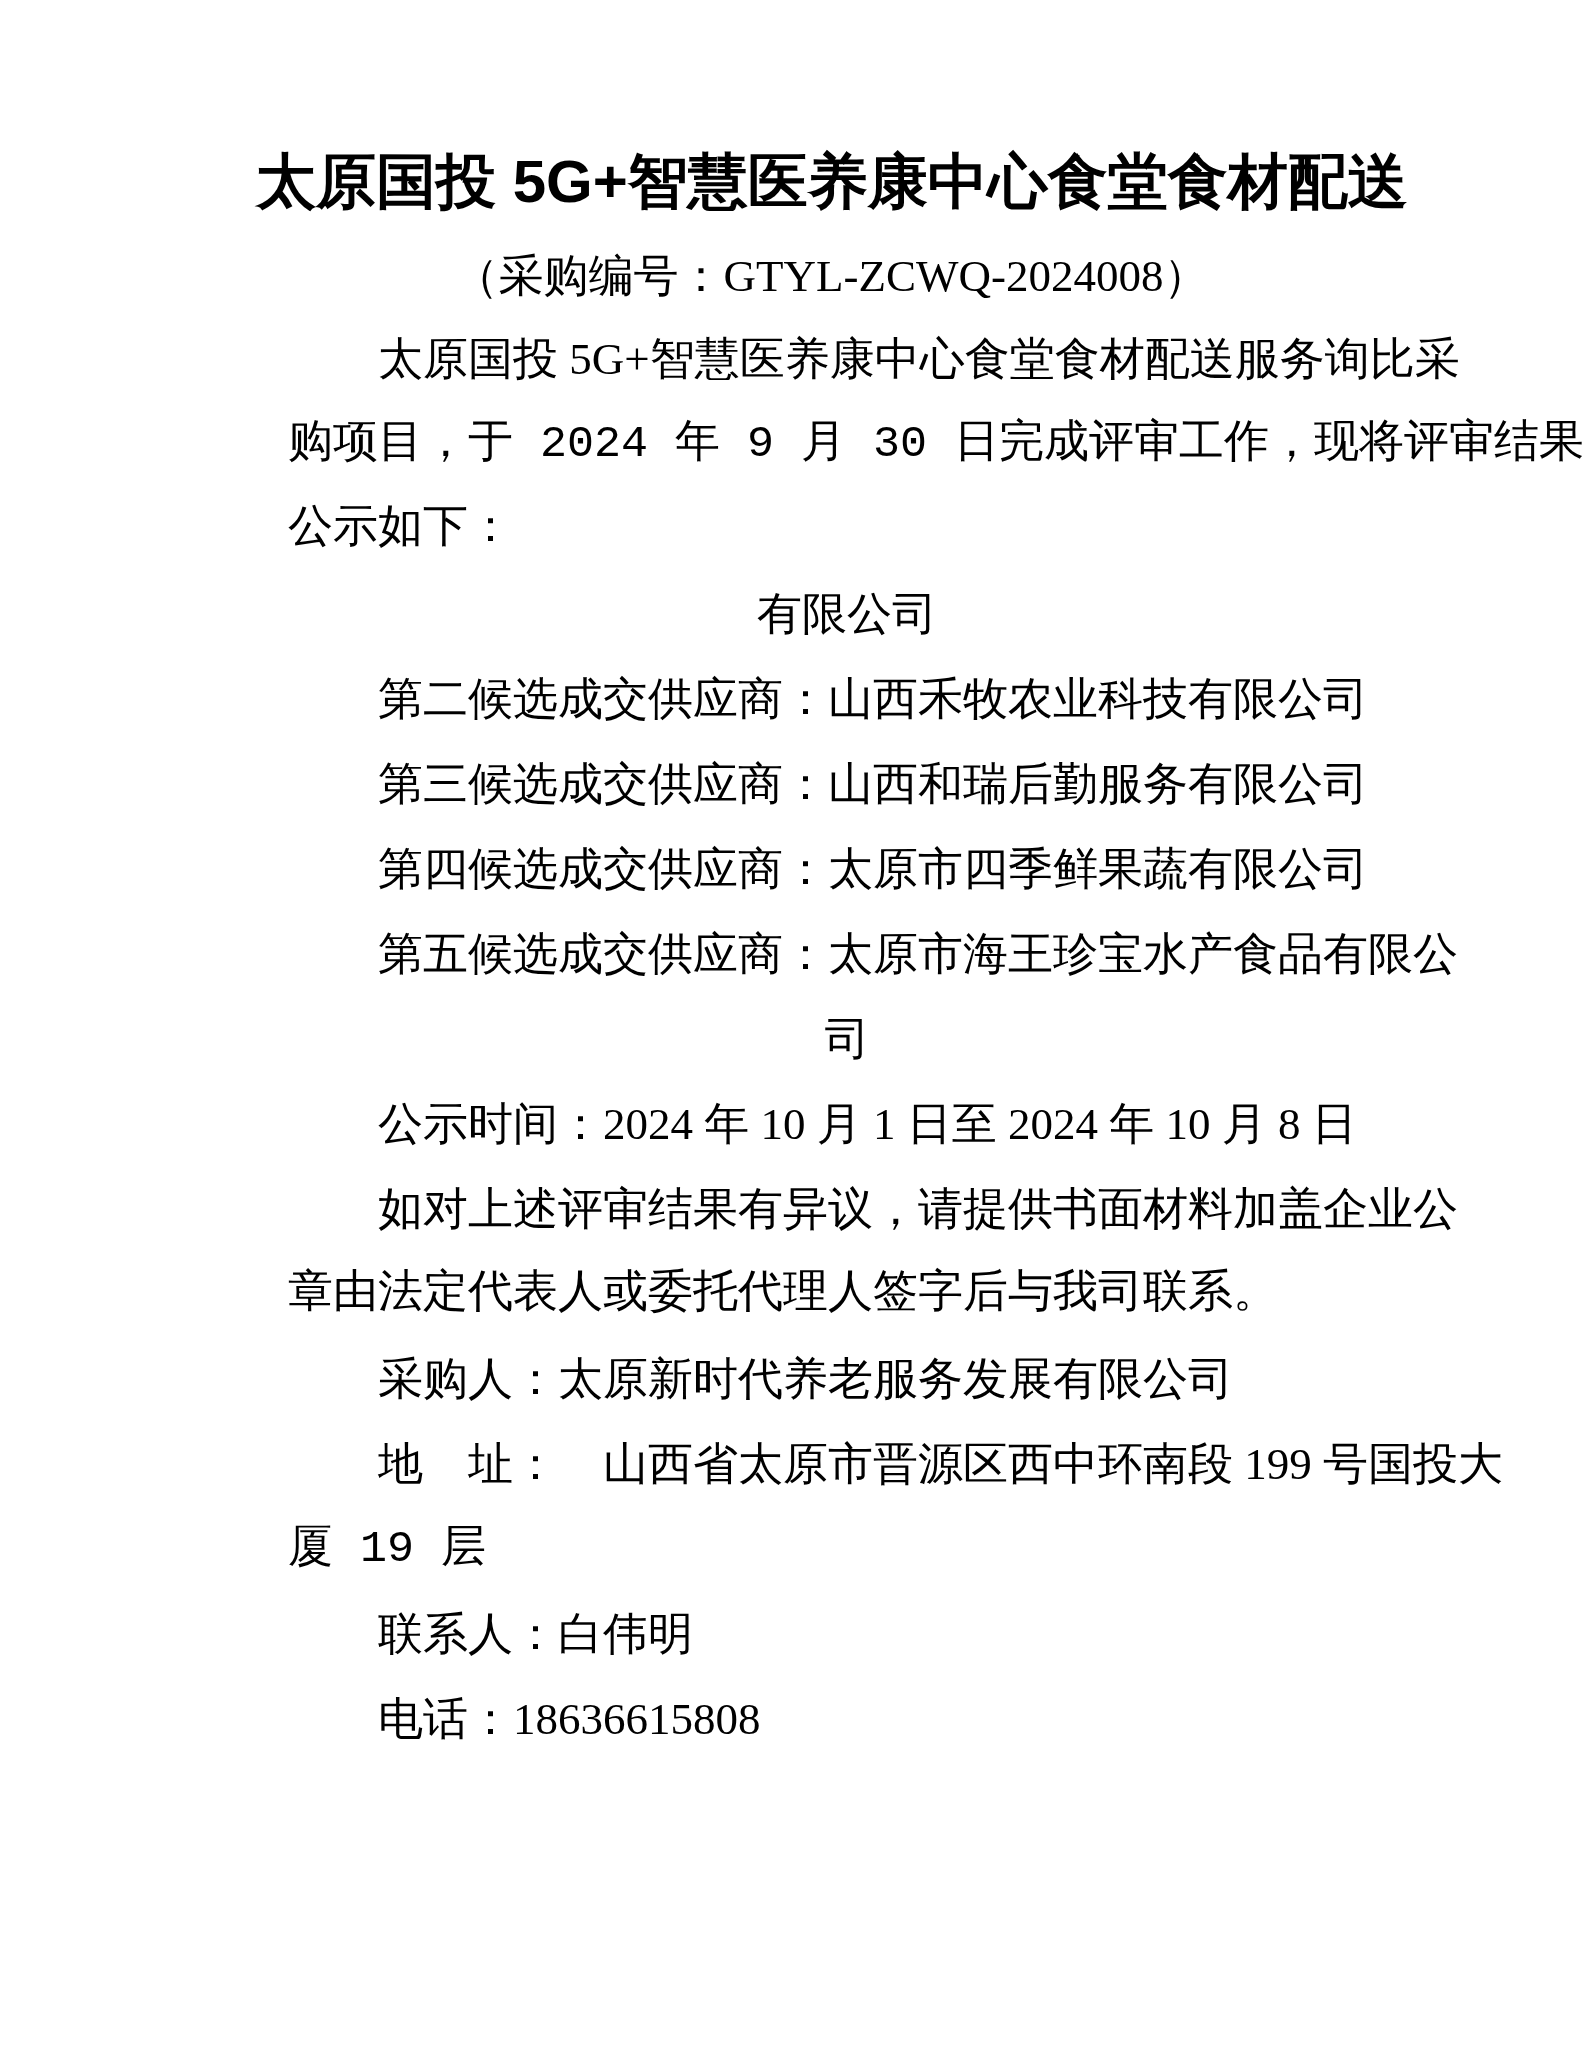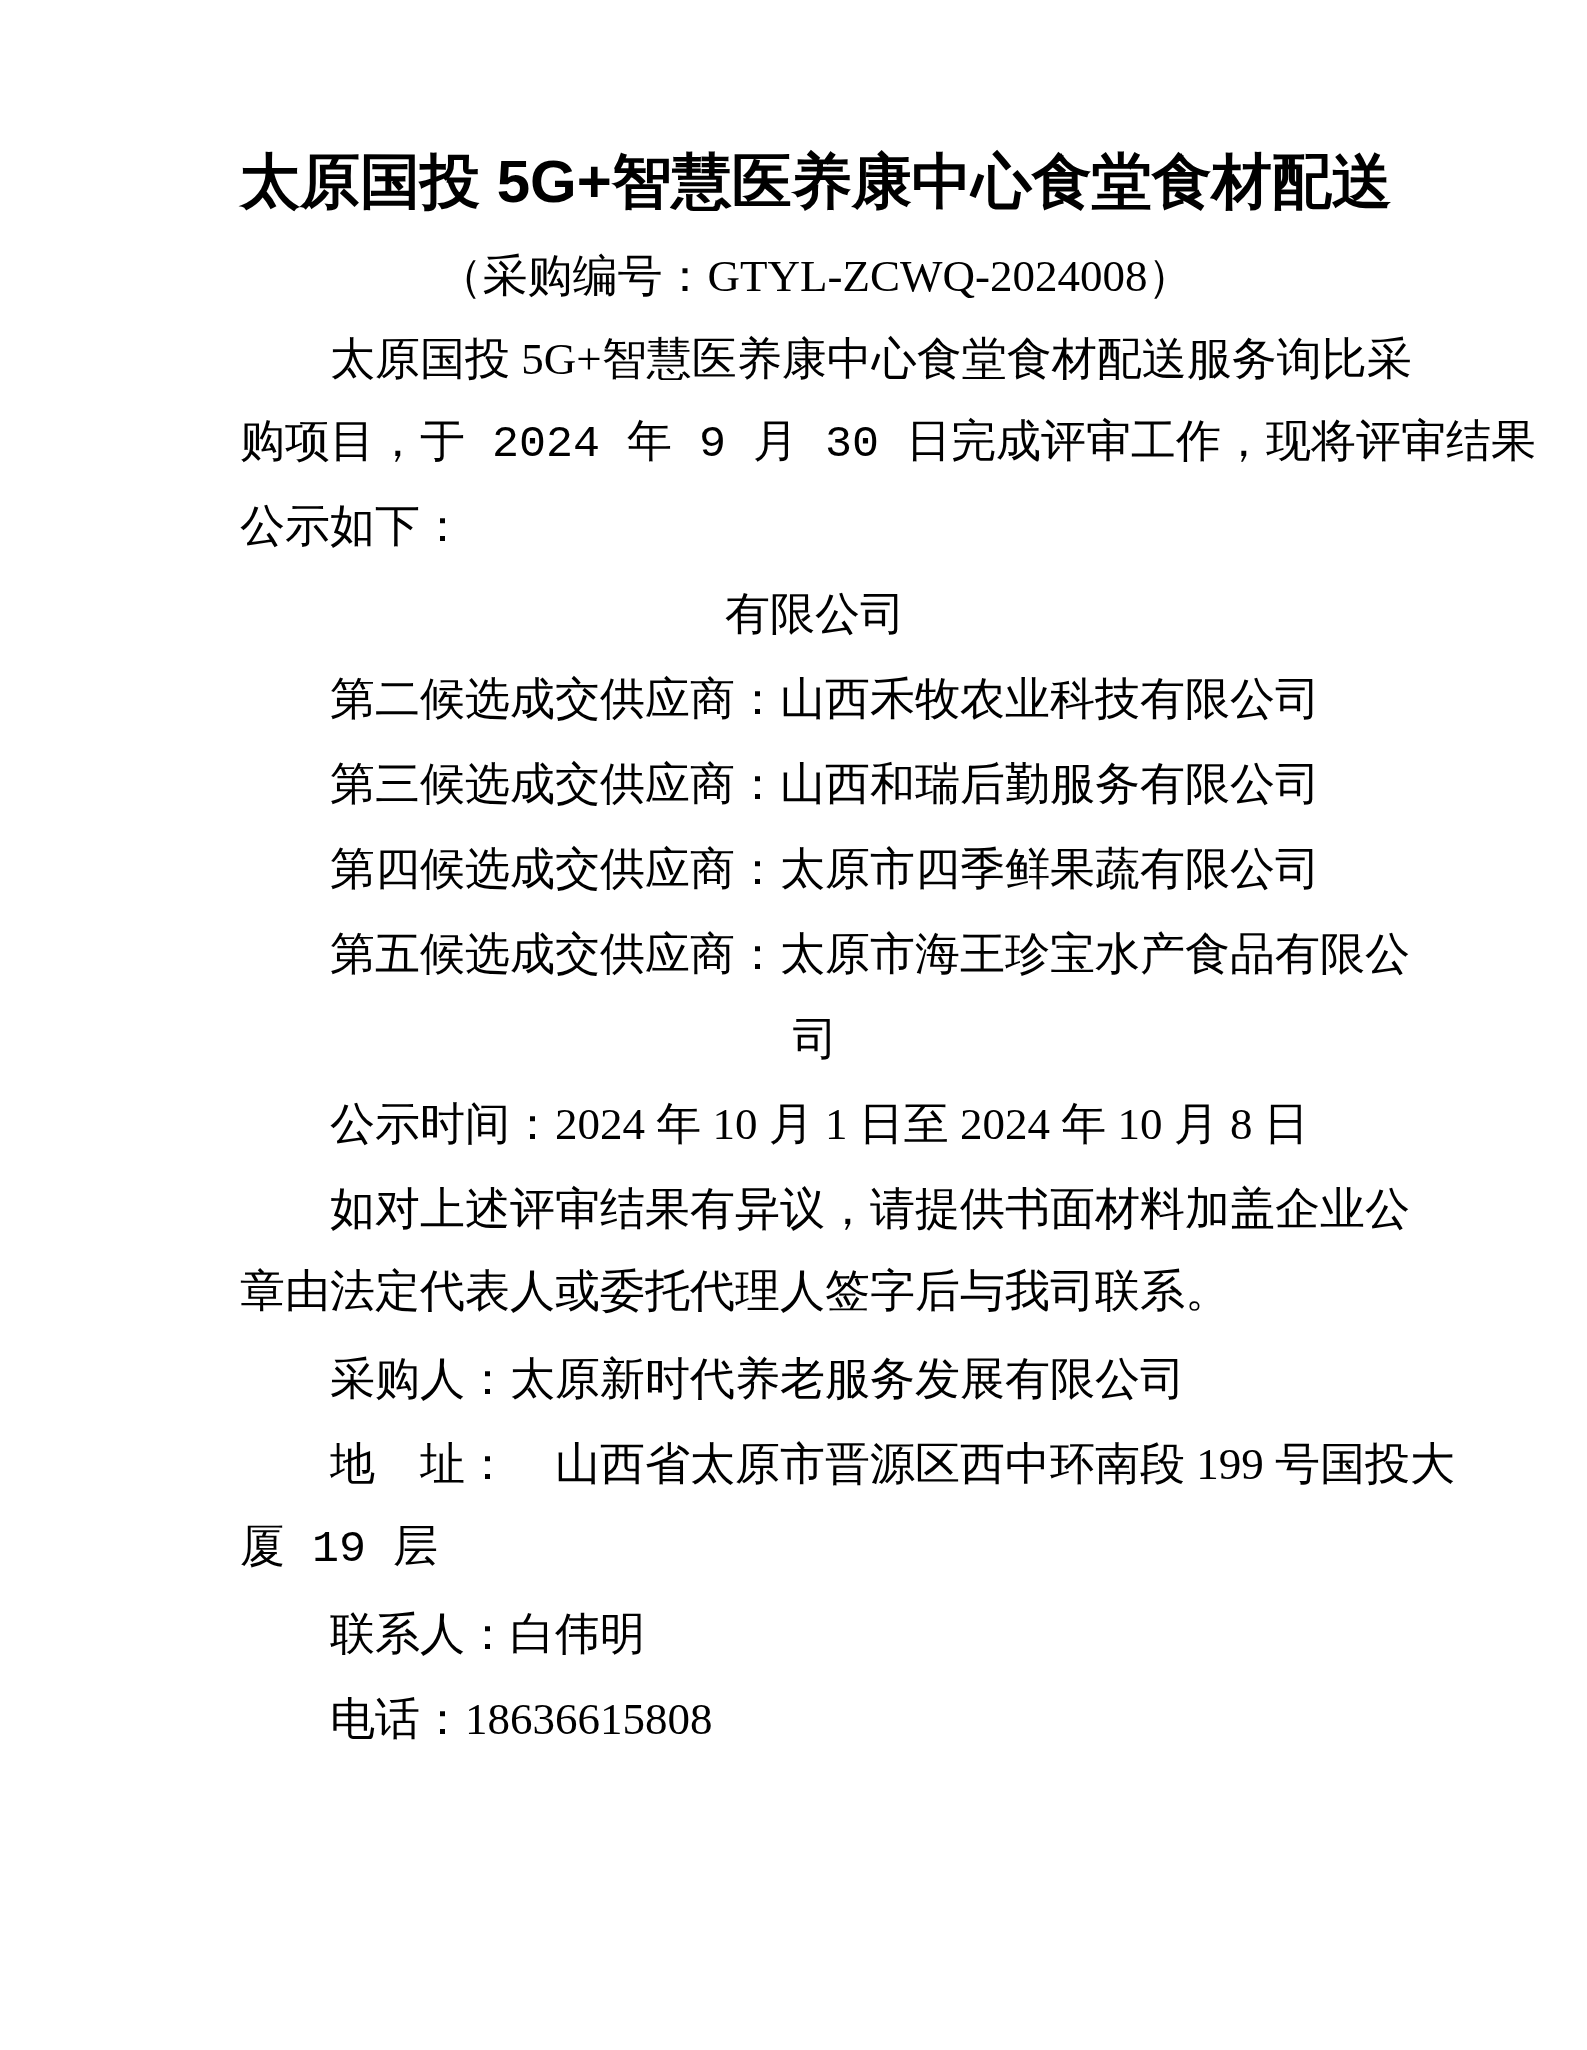--- a/index.html
+++ b/index.html
@@ -12,21 +12,21 @@
     width: 1587px;
     height: 2050px;
     margin: 0 auto;
     background: #ffffff;
     color: #000000;
     overflow: hidden;
     font-family: "Liberation Serif", "DejaVu Serif", serif;
   }
   .doc {
     position: absolute;
-    left: 240px;
+    left: 256px;
     top: 0;
     width: 1150px;
   }
   .title {
     margin: 135px 0 0 0;
     font-family: "Liberation Sans", "DejaVu Sans", sans-serif;
     font-weight: bold;
     font-size: 60px;
     line-height: 94px;
     text-align: center;
@@ -36,20 +36,21 @@
     margin-top: 16px;
     font-size: 45px;
     line-height: 62px;
     text-align: center;
     white-space: nowrap;
   }
   .body-text {
     margin-top: 10px;
     font-size: 45px;
     line-height: 85px;
+    margin-left: 32px;
   }
   .line {
     white-space: nowrap;
   }
   .indent {
     text-indent: 90px;
   }
   .flush {
     text-indent: 0;
     font-family: Liberation Mono, monospace;

